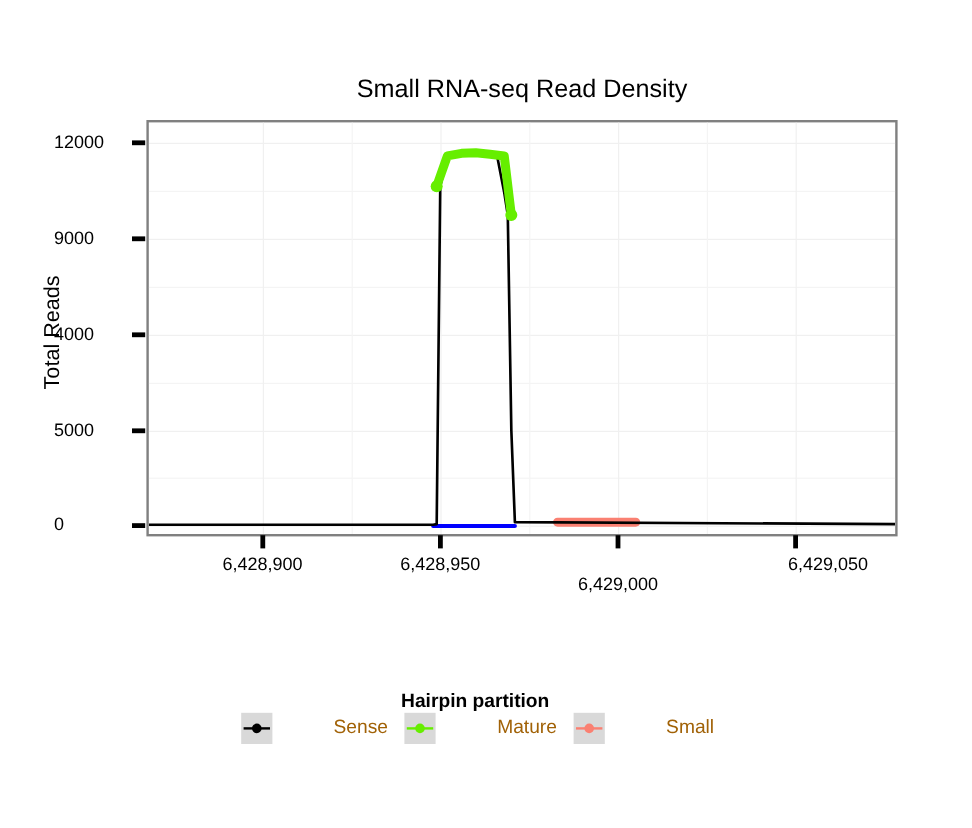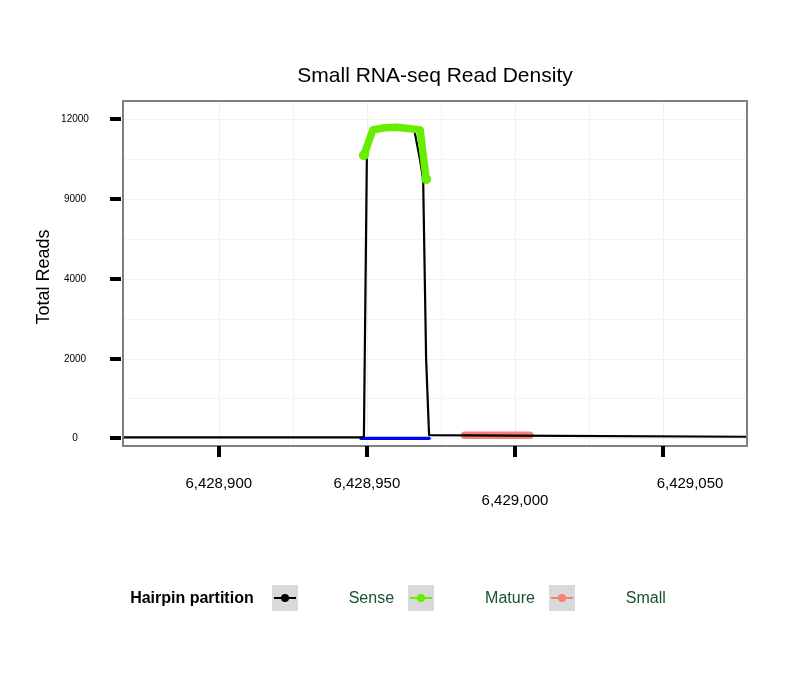--- a/index.html
+++ b/index.html
@@ -82,41 +82,40 @@
 
   
   .ytick-mark {
     position: absolute;
     width: 11px;
     height: 4px;
     background: #000000;
   }
   .ytick-label {
     position: absolute;
-    font-size: 10px;
+    font-size: 15px;
     line-height: 15px;
     color: #000;
     white-space: nowrap;
     transform-origin: 100% 50%;
-    text-align: center;
+    text-align: left;
   }
   .xtick-mark {
     position: absolute;
     width: 4px;
     height: 11px;
     background: #000000;
   }
   .xtick-label {
     position: absolute;
     font-size: 15px;
     line-height: 15px;
     color: #000;
     white-space: nowrap;
     text-align: center;
-    margin-top: 12px;
   }
 
   .axis-title-x {
     position: absolute;
     left: 122px;
     top: 503px;
     width: 626px;
     text-align: center;
     font-size: 18px;
     line-height: 22px;
@@ -135,21 +134,21 @@
   }
 
   
   .legend {
     position: absolute;
     left: 0px;
     top: 578px;
     width: 810px;
     height: 40px;
     display: flex;
-    flex-direction: row;
+    flex-direction: column;
     align-items: center;
     justify-content: center;
     gap: 0px;
   }
   .legend-title {
     font-size: 16px;
     font-weight: bold;
     color: #000;
     white-space: nowrap;
     margin-right: 18px;
@@ -182,21 +181,21 @@
     top: 50%;
     width: 8px;
     height: 8px;
     margin-left: -4px;
     margin-top: -4px;
     border-radius: 50%;
   }
   .legend-label {
     font-size: 16px;
     line-height: 16px;
-    color: #14532d;
+    color: #a16207;
     white-space: nowrap;
     margin-left: 44px;
   }
 </style>
 </head>
 <body>
 
 <div id="figure">
 
   <div class="chart-title">Small RNA-seq Read Density</div>
@@ -229,21 +228,21 @@
           <circle cx="239.91" cy="53.18" r="5" fill="#66ee00"></circle>
           <circle cx="302.11" cy="77.11" r="5" fill="#66ee00"></circle>
         </svg>
     </div>
   </div>
 
   <div id="yaxis">
       <div class="ytick-mark" style="left: 110px; top: 436.353px;"></div>
       <div class="ytick-label" style="left: 45px; top: 430.353px; width: 60px;">0</div>
       <div class="ytick-mark" style="left: 110px; top: 356.585px;"></div>
-      <div class="ytick-label" style="left: 45px; top: 350.585px; width: 60px;">2000</div>
+      <div class="ytick-label" style="left: 45px; top: 350.585px; width: 60px;">5000</div>
       <div class="ytick-mark" style="left: 110px; top: 276.818px;"></div>
       <div class="ytick-label" style="left: 45px; top: 270.818px; width: 60px;">4000</div>
       <div class="ytick-mark" style="left: 110px; top: 197.05px;"></div>
       <div class="ytick-label" style="left: 45px; top: 191.05px; width: 60px;">9000</div>
       <div class="ytick-mark" style="left: 110px; top: 117.283px;"></div>
       <div class="ytick-label" style="left: 45px; top: 111.283px; width: 60px;">12000</div>
     </div>
   <div id="xaxis">
       <div class="xtick-mark" style="left: 216.781px; top: 446px;"></div>
       <div class="xtick-label" style="left: 158.781px; top: 463px; width: 120px;">6,428,900</div>

